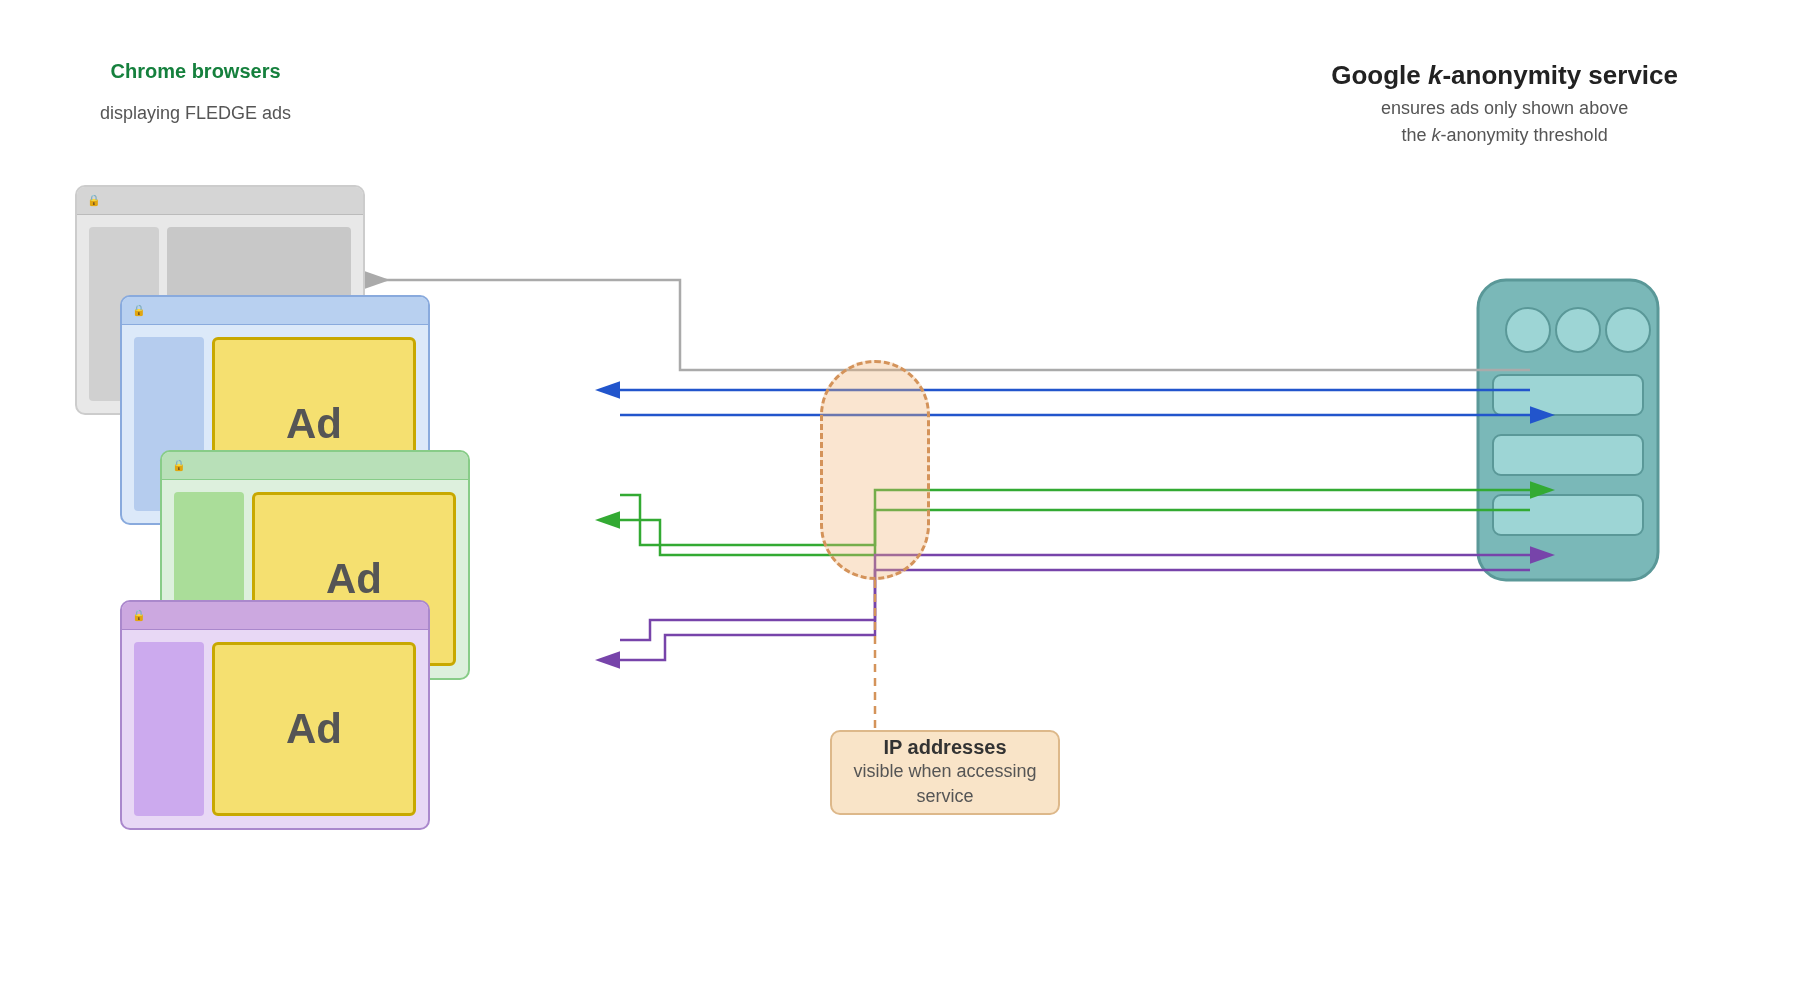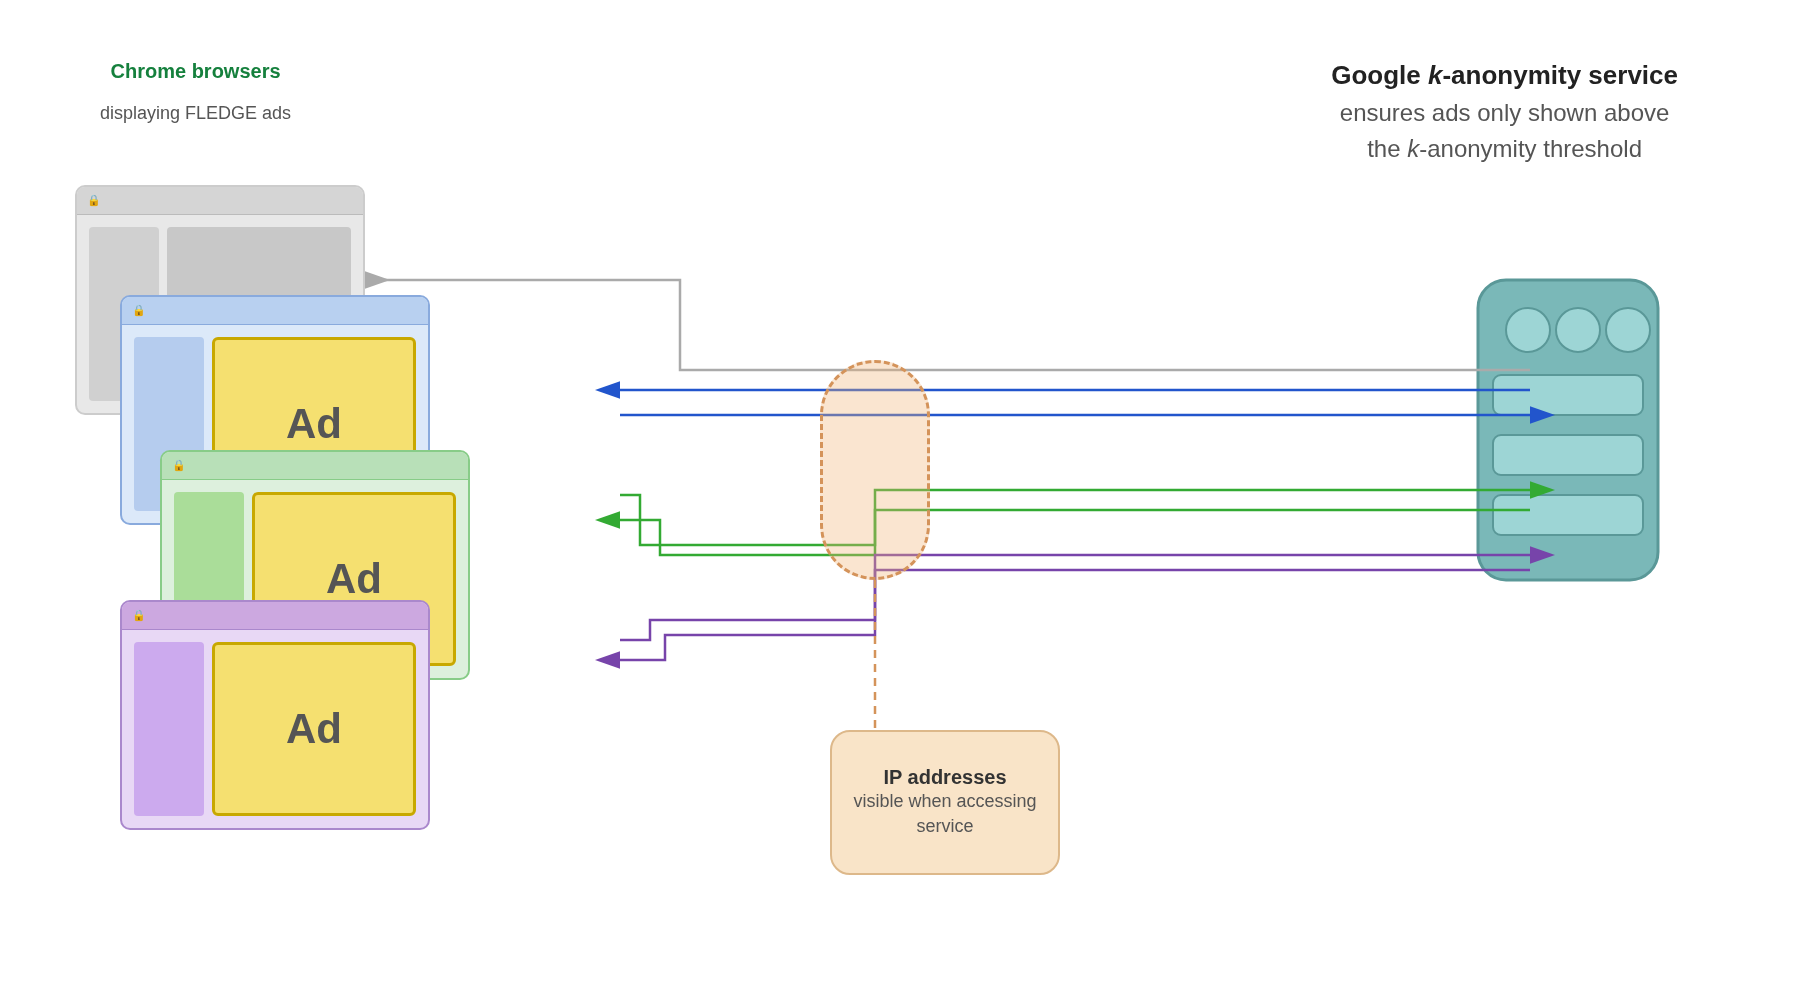--- a/index.html
+++ b/index.html
@@ -42,21 +42,21 @@
       top: 60px;
       right: 120px;
       text-align: center;
     }
     .right-title .main {
       font-weight: bold;
       font-size: 26px;
       color: #222;
     }
     .right-title .sub {
-      font-size: 24px;
+      font-size: 18px;
       color: #555;
       margin-top: 4px;
       line-height: 1.5;
     }
     .right-title .italic {
       font-style: italic;
     }
 
     
     .browser-window {
@@ -252,22 +252,22 @@
     }
 
     
     .ip-note {
       position: absolute;
       top: 730px;
       left: 830px;
       width: 230px;
       background: #f9e4c8;
       border: 2px solid #ddb88a;
-      border-radius: 20px;
-      padding: 34px 20px;
+      border-radius: 10px;
+      padding: 4px 20px;
       z-index: 5;
       text-align: center;
     }
     .ip-note .ip-title {
       font-weight: bold;
       font-size: 20px;
       color: #333;
     }
     .ip-note .ip-sub {
       font-size: 18px;

